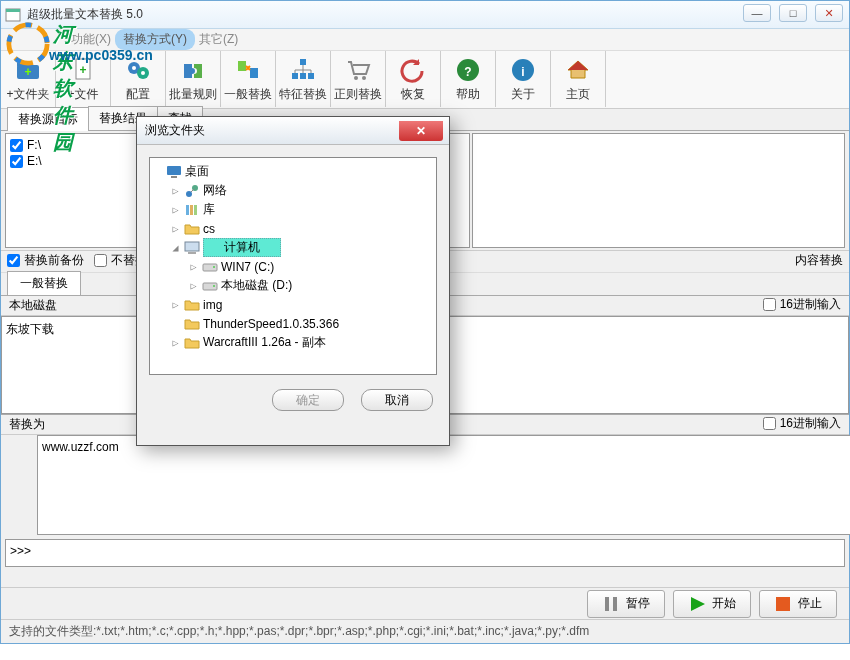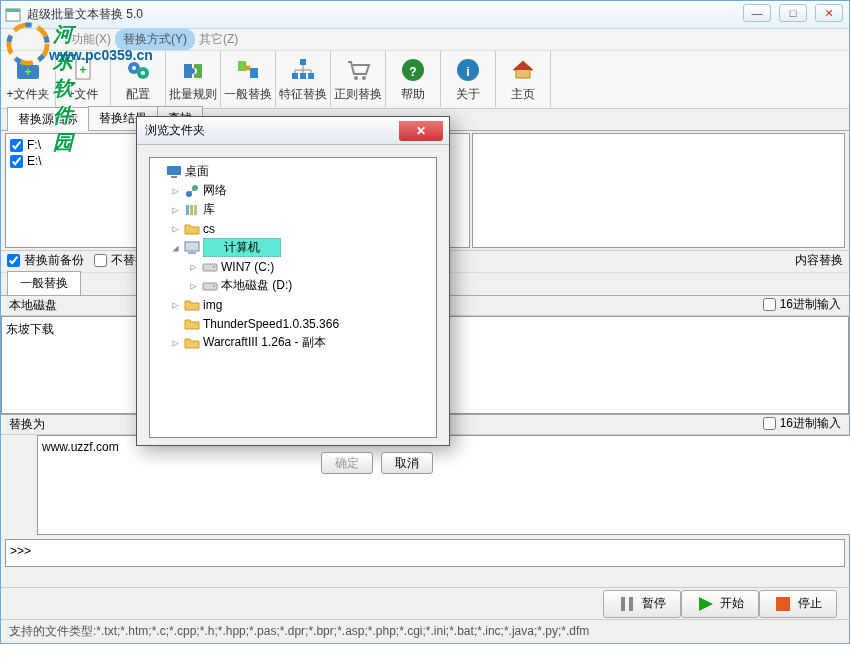--- a/index.html
+++ b/index.html
@@ -50,32 +50,32 @@
 
 
 .fieldblk { border-top: 1px solid #aaa; }
 .fieldhdr { height: 20px; background: #f0f0f0; border-bottom: 1px solid #ccc; display: flex; align-items: center; justify-content: space-between; padding: 0 8px; }
 .fieldinp { width: 100%; border: 1px solid #999; background: #fff; padding: 4px; resize: none; font-family: inherit; display:block; }
 
 
 .console { border: 1px solid #999; background: #fff; margin: 4px; padding: 4px; font-family: monospace; }
 
 
-.bottombar { position: absolute; bottom: 24px; left: 0; right: 0; height: 32px; background: #f0f0f0; display: flex; justify-content: flex-end; align-items: center; padding-right: 12px; border-top: 1px solid #ccc; }
+.bottombar { position: absolute; bottom: 24px; left: 0; right: 0; height: 32px; background: #f0f0f0; display: flex; justify-content: flex-end; align-items: center; gap: 8px; padding-right: 12px; border-top: 1px solid #ccc; }
 .bigbtn { display: flex; align-items: center; gap: 6px; padding: 4px 14px; border: 1px solid #aaa; background: linear-gradient(#fff,#e8e8e8); border-radius: 3px; cursor: pointer; }
 .statusbar { position: absolute; bottom: 0; left: 0; right: 0; height: 24px; background: #f0f0f0; border-top: 1px solid #ccc; display: flex; align-items: center; padding: 0 8px; color: #555; }
 
 
 .modal { position: absolute; top: 116px; left: 136px; width: 314px; height: 330px; background: #f0f0f0; border: 1px solid #555; box-shadow: 5px 5px 18px rgba(0,0,0,.35); z-index: 20; }
 .modal .mtitle { height: 28px; background: linear-gradient(#fff,#e2e9f0); display: flex; align-items: center; justify-content: space-between; padding: 0 0 0 8px; border-bottom: 1px solid #bbb; }
 .modal .mclose { width: 44px; height: 20px; background: linear-gradient(#e77,#c33); color: #fff; display: flex; align-items: center; justify-content: center; border-radius: 0 0 3px 3px; margin-right: 6px; cursor: pointer; font-weight: bold; }
 .modal .body { padding: 12px; }
-.modal .tree { width: 100%; height: 281px; border: 1px solid #888; background: #fff; overflow: auto; padding: 4px 2px; }
+.modal .tree { width: 100%; height: 218px; border: 1px solid #888; background: #fff; overflow: auto; padding: 4px 2px; }
 .modal .btns { display: flex; justify-content: flex-end; gap: 8px; padding: 14px 4px 0 0; }
-.modal .dbtn { width: 52px; height: 22px; border: 1px solid #999; background: linear-gradient(#fff,#e5e5e5); border-radius: 3px; cursor: pointer; }
+.modal .dbtn { width: 72px; height: 22px; border: 1px solid #999; background: linear-gradient(#fff,#e5e5e5); border-radius: 10px; cursor: pointer; margin-left: 9px; }
 .modal .dbtn:disabled { color: #999; }
 
 
 .node { display: flex; align-items: center; height: 19px; gap: 3px; white-space: nowrap; }
 .exp { width: 11px; height: 11px; display: inline-flex; align-items: center; justify-content: center; color: #888; font-size: 10px; font-family: monospace; }
 .ticon { width: 16px; height: 16px; display: inline-flex; align-items: center; justify-content: center; }
 .node.sel .nlabel { background: #5eead4; border: 1px dotted #6aa; padding: 0 20px; }
 .ind1 { padding-left: 18px; } .ind2 { padding-left: 36px; }
 
 .chk { width:13px; height:13px; }
@@ -179,20 +179,29 @@
       </div>
     <div class="tbtn">
         <span class="icn">
           <svg viewBox="0 0 28 28">
             <path d="M4 6h3l3 12h12l3-9H9" fill="none" stroke="#888" stroke-width="2"></path>
             <circle cx="12" cy="22" r="2" fill="#888"></circle>
             <circle cx="20" cy="22" r="2" fill="#888"></circle>
           </svg>
         </span>
         <span class="lbl">正则替换</span>
+      </div>
+    <div class="tbtn">
+        <span class="icn">
+          <svg viewBox="0 0 28 28">
+            <path d="M20 8a10 10 0 1 0 3 7" fill="none" stroke="#c44" stroke-width="3"></path>
+            <path d="M20 3v6h-6z" fill="#c44"></path>
+          </svg>
+        </span>
+        <span class="lbl">恢复</span>
       </div>
     <div class="tbtn">
         <span class="icn">
           <svg viewBox="0 0 28 28">
             <circle cx="14" cy="14" r="11" fill="#2a8a3a"></circle>
             <text x="14" y="20" text-anchor="middle" fill="#fff" font-size="16" font-weight="bold">?</text>
           </svg>
         </span>
         <span class="lbl">帮助</span>
       </div>

